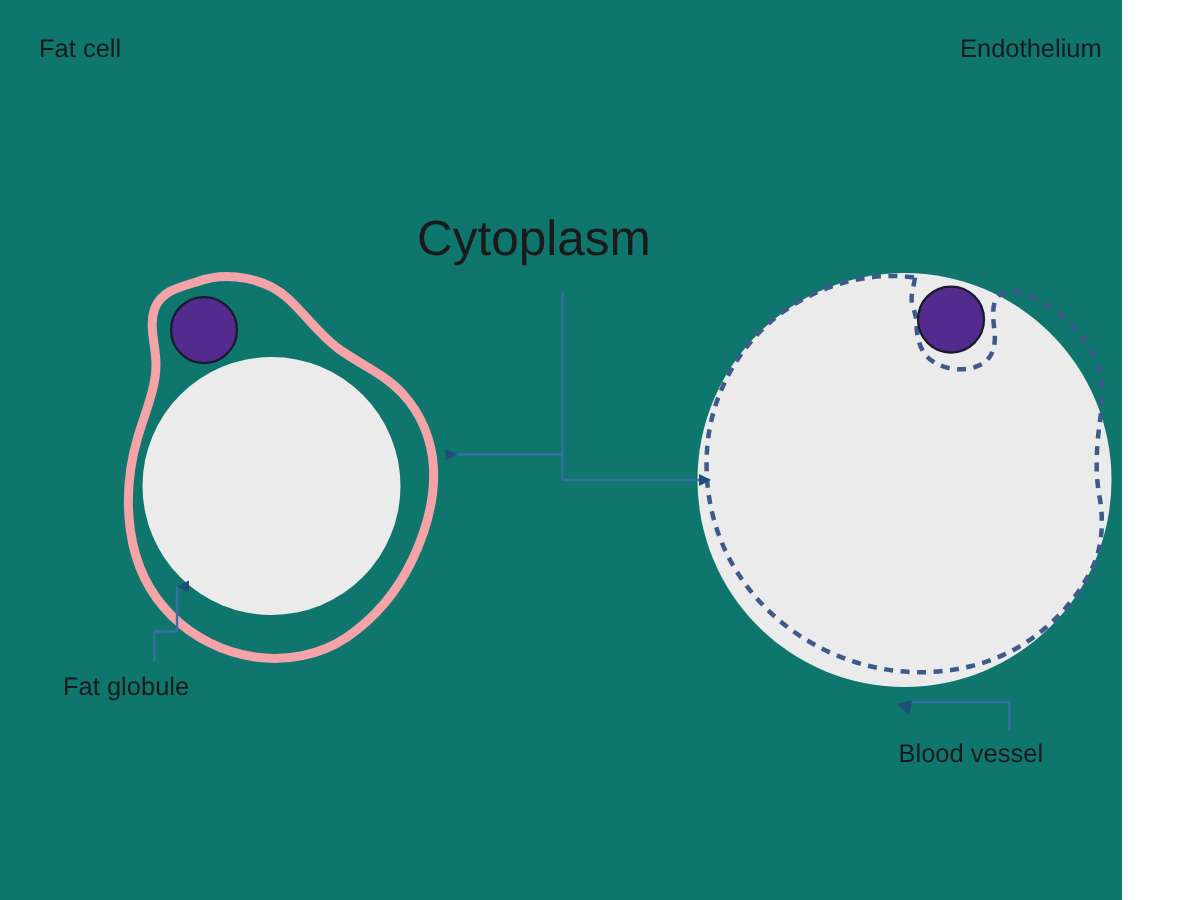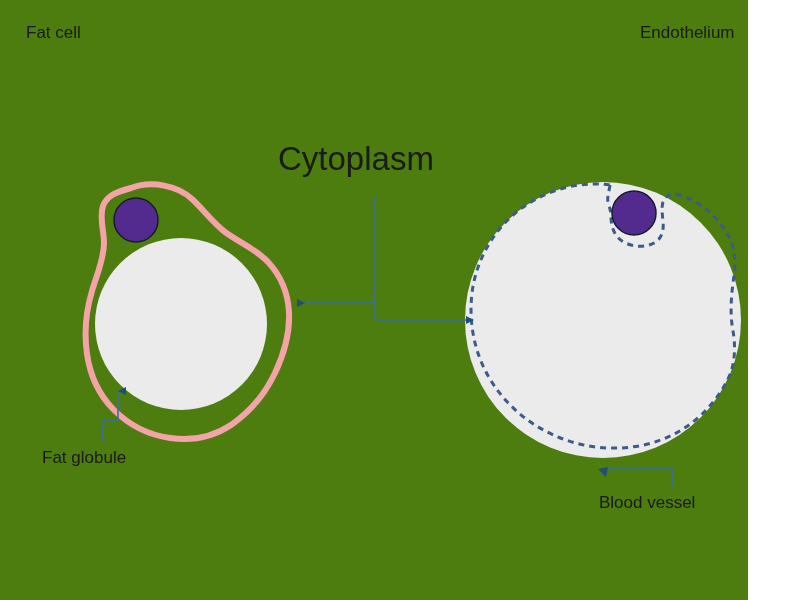--- a/index.html
+++ b/index.html
@@ -10,21 +10,21 @@
   body {
     width: 800px;
     height: 600px;
     font-family: "Liberation Sans", sans-serif;
     overflow: hidden;
   }
   #stage {
     position: relative;
     width: 748px;
     height: 600px;
-    background: #4d7c0f;
+    background: #0f766e;
   }
   #diagram {
     position: absolute;
     left: 0;
     top: 0;
     width: 800px;
     height: 600px;
   }
   .lbl {
     font-family: "Liberation Sans", sans-serif;

